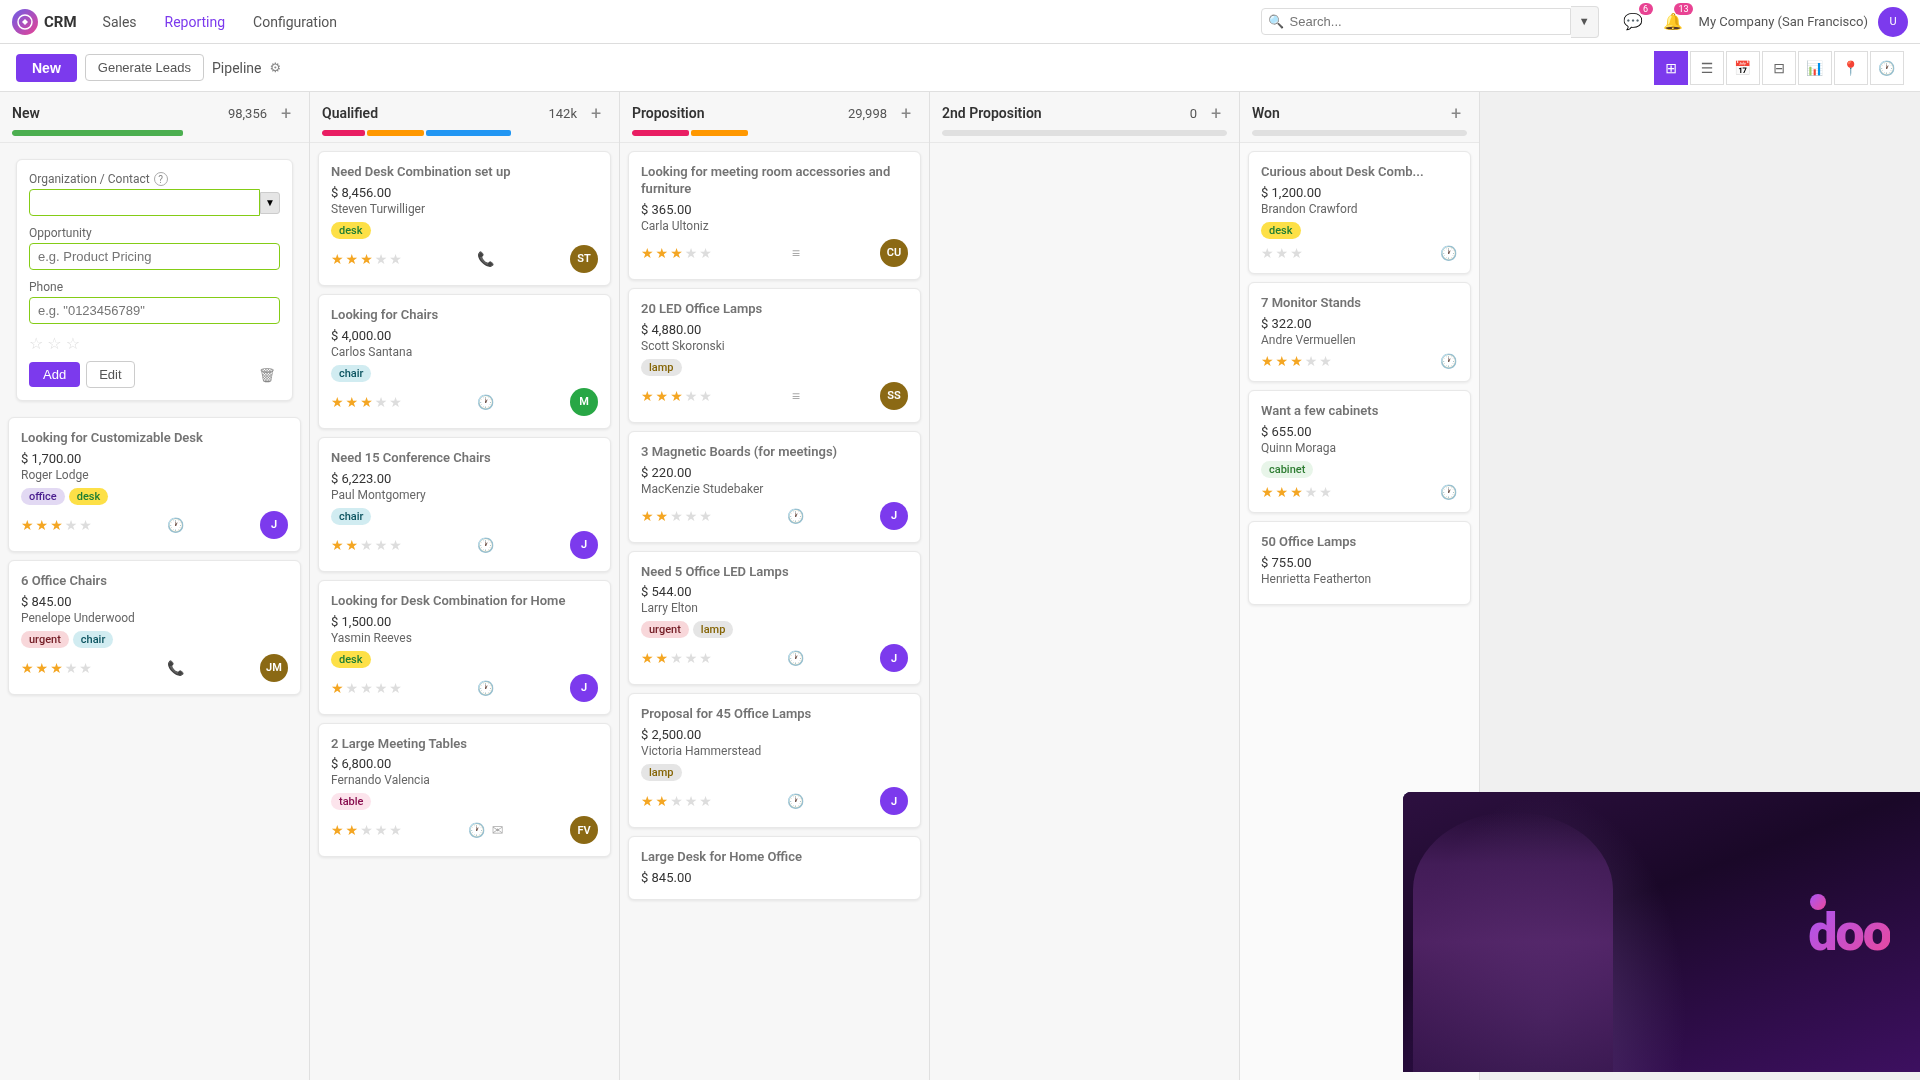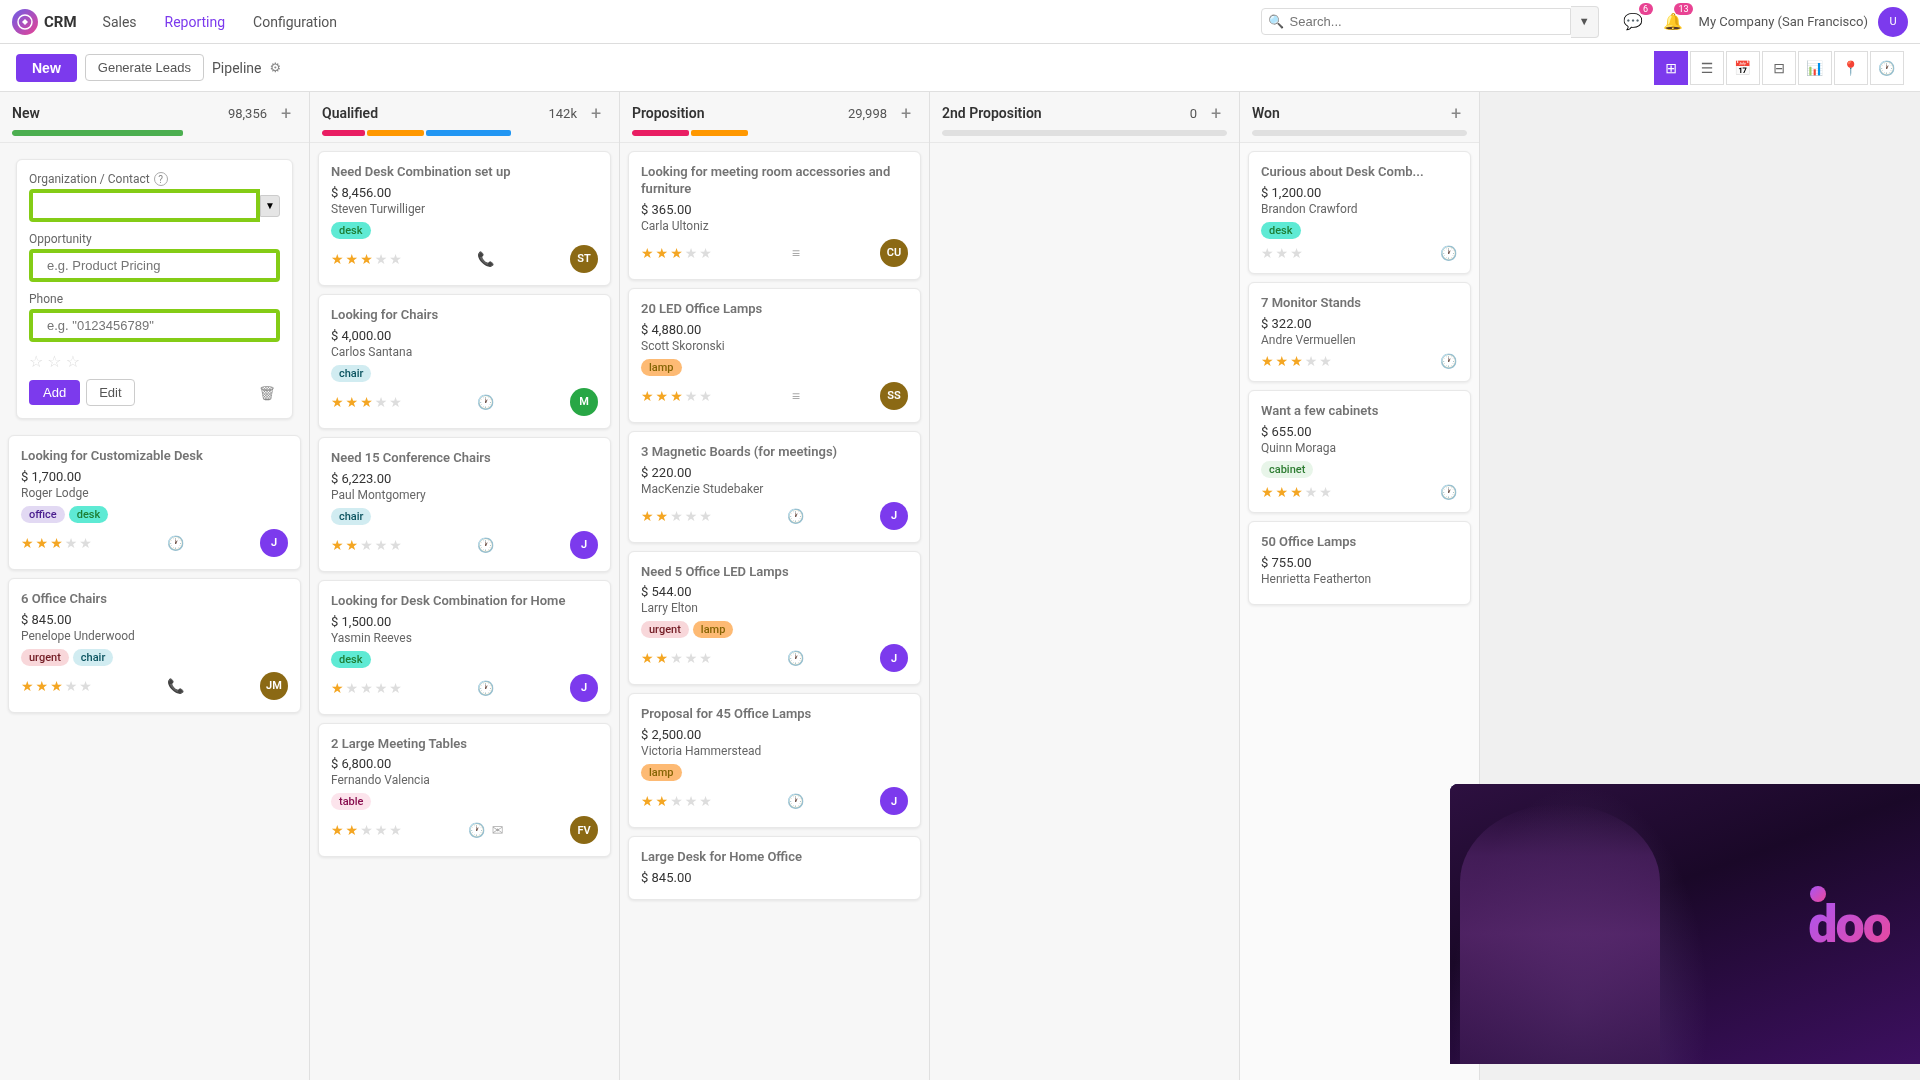--- a/index.html
+++ b/index.html
@@ -43,23 +43,23 @@
     .col-cards::-webkit-scrollbar { width: 4px; }
     .col-cards::-webkit-scrollbar-thumb { background: #ccc; border-radius: 2px; }
 
     
     .kanban-card { background: #fff; border-radius: 6px; padding: 12px; box-shadow: 0 1px 3px rgba(0,0,0,0.08); cursor: pointer; border: 1px solid #e8e8e8; }
     .card-title { font-weight: 600; font-size: 13px; color: #737373; margin-bottom: 4px; line-height: 1.3; }
     .card-amount { font-size: 13px; color: #333; margin-bottom: 2px; }
     .card-contact { font-size: 12px; color: #666; margin-bottom: 6px; }
     .card-tags { display: flex; gap: 4px; flex-wrap: wrap; margin-bottom: 6px; }
     .tag { padding: 2px 8px; border-radius: 10px; font-size: 11px; font-weight: 500; }
-    .tag-desk { background: #5eead4; color: #1e7e34; }
+    .tag-desk { background: #fde047; color: #1e7e34; }
     .tag-chair { background: #d1ecf1; color: #0c5460; }
-    .tag-lamp { background: #fdba74; color: #856404; }
+    .tag-lamp { background: #e5e5e5; color: #856404; }
     .tag-office { background: #e2d9f3; color: #4a1e8f; }
     .tag-urgent { background: #f8d7da; color: #721c24; }
     .tag-table { background: #fce4ec; color: #880e4f; }
     .tag-cabinet { background: #e8f5e9; color: #2e7d32; }
 
     .card-footer { display: flex; align-items: center; justify-content: space-between; margin-top: 4px; }
     .stars { display: flex; gap: 2px; }
     .star { font-size: 14px; }
     .star.filled { color: #f4a623; }
     .star.empty { color: #ddd; }
@@ -68,32 +68,32 @@
     .card-avatar { width: 28px; height: 28px; border-radius: 50%; display: flex; align-items: center; justify-content: center; font-size: 11px; color: #fff; font-weight: 600; }
     .av-brown { background: #8b6914; }
     .av-green { background: #28a745; }
     .av-purple { background: #7c3aed; }
 
     
     .new-col-form { background: #f7f7f7; }
     .form-card { background: #fff; border-radius: 6px; padding: 12px; box-shadow: 0 1px 3px rgba(0,0,0,0.08); margin: 8px; border: 1px solid #e8e8e8; }
     .form-field { margin-bottom: 10px; }
     .form-label { font-size: 12px; color: #666; margin-bottom: 3px; display: flex; align-items: center; gap: 4px; }
-    .form-input { width: 100%; border: 4px solid #84cc16; border-radius: 4px; padding: 5px 14px; font-size: 13px; outline: none; }
+    .form-input { width: 100%; border: 1px solid #84cc16; border-radius: 4px; padding: 5px 8px; font-size: 13px; outline: none; }
     .form-select-row { display: flex; align-items: center; }
     .form-select-btn { width: 22px; height: 22px; background: #e5e5e5; border: 1px solid #ccc; cursor: pointer; display: flex; align-items: center; justify-content: center; font-size: 10px; border-radius: 0 3px 3px 0; }
     .rating-row { display: flex; gap: 4px; margin-top: 4px; }
     .rating-star { font-size: 16px; color: #ddd; cursor: pointer; }
     .form-actions { display: flex; gap: 6px; align-items: center; margin-top: 8px; }
     .btn-add { background: #7c3aed; color: #fff; border: none; border-radius: 4px; padding: 5px 14px; font-size: 13px; cursor: pointer; }
     .btn-edit { background: #fff; color: #555; border: 1px solid #ccc; border-radius: 4px; padding: 5px 12px; font-size: 13px; cursor: pointer; }
     .btn-delete { background: none; border: none; color: #888; cursor: pointer; font-size: 14px; margin-left: auto; padding: 4px; }
 
     
-    .video-overlay { position: fixed; bottom: 16px; right: 0; width: 470px; height: 280px; background: #1a1a2e; border-top-left-radius: 8px; overflow: hidden; z-index: 100; }
+    .video-overlay { position: fixed; bottom: 8px; right: 0; width: 517px; height: 280px; background: #1a1a2e; border-top-left-radius: 8px; overflow: hidden; z-index: 100; }
     .video-content { width: 100%; height: 100%; display: flex; align-items: center; justify-content: center; background: linear-gradient(135deg, #2d1b69, #1a0a3d); position: relative; }
     .odoo-logo-text { font-size: 52px; font-weight: 900; color: transparent; background: linear-gradient(135deg, #a855f7, #ec4899); -webkit-background-clip: text; background-clip: text; letter-spacing: -2px; }
 
     
     .won-col { min-width: 220px; background: #fafafa; }
 
     .help-icon { display: inline-flex; align-items: center; justify-content: center; width: 14px; height: 14px; border-radius: 50%; border: 1px solid #aaa; font-size: 10px; color: #888; cursor: pointer; }
 
     .search-container { display: flex; align-items: center; }
     .search-wrapper { position: relative; display: flex; align-items: center; }

